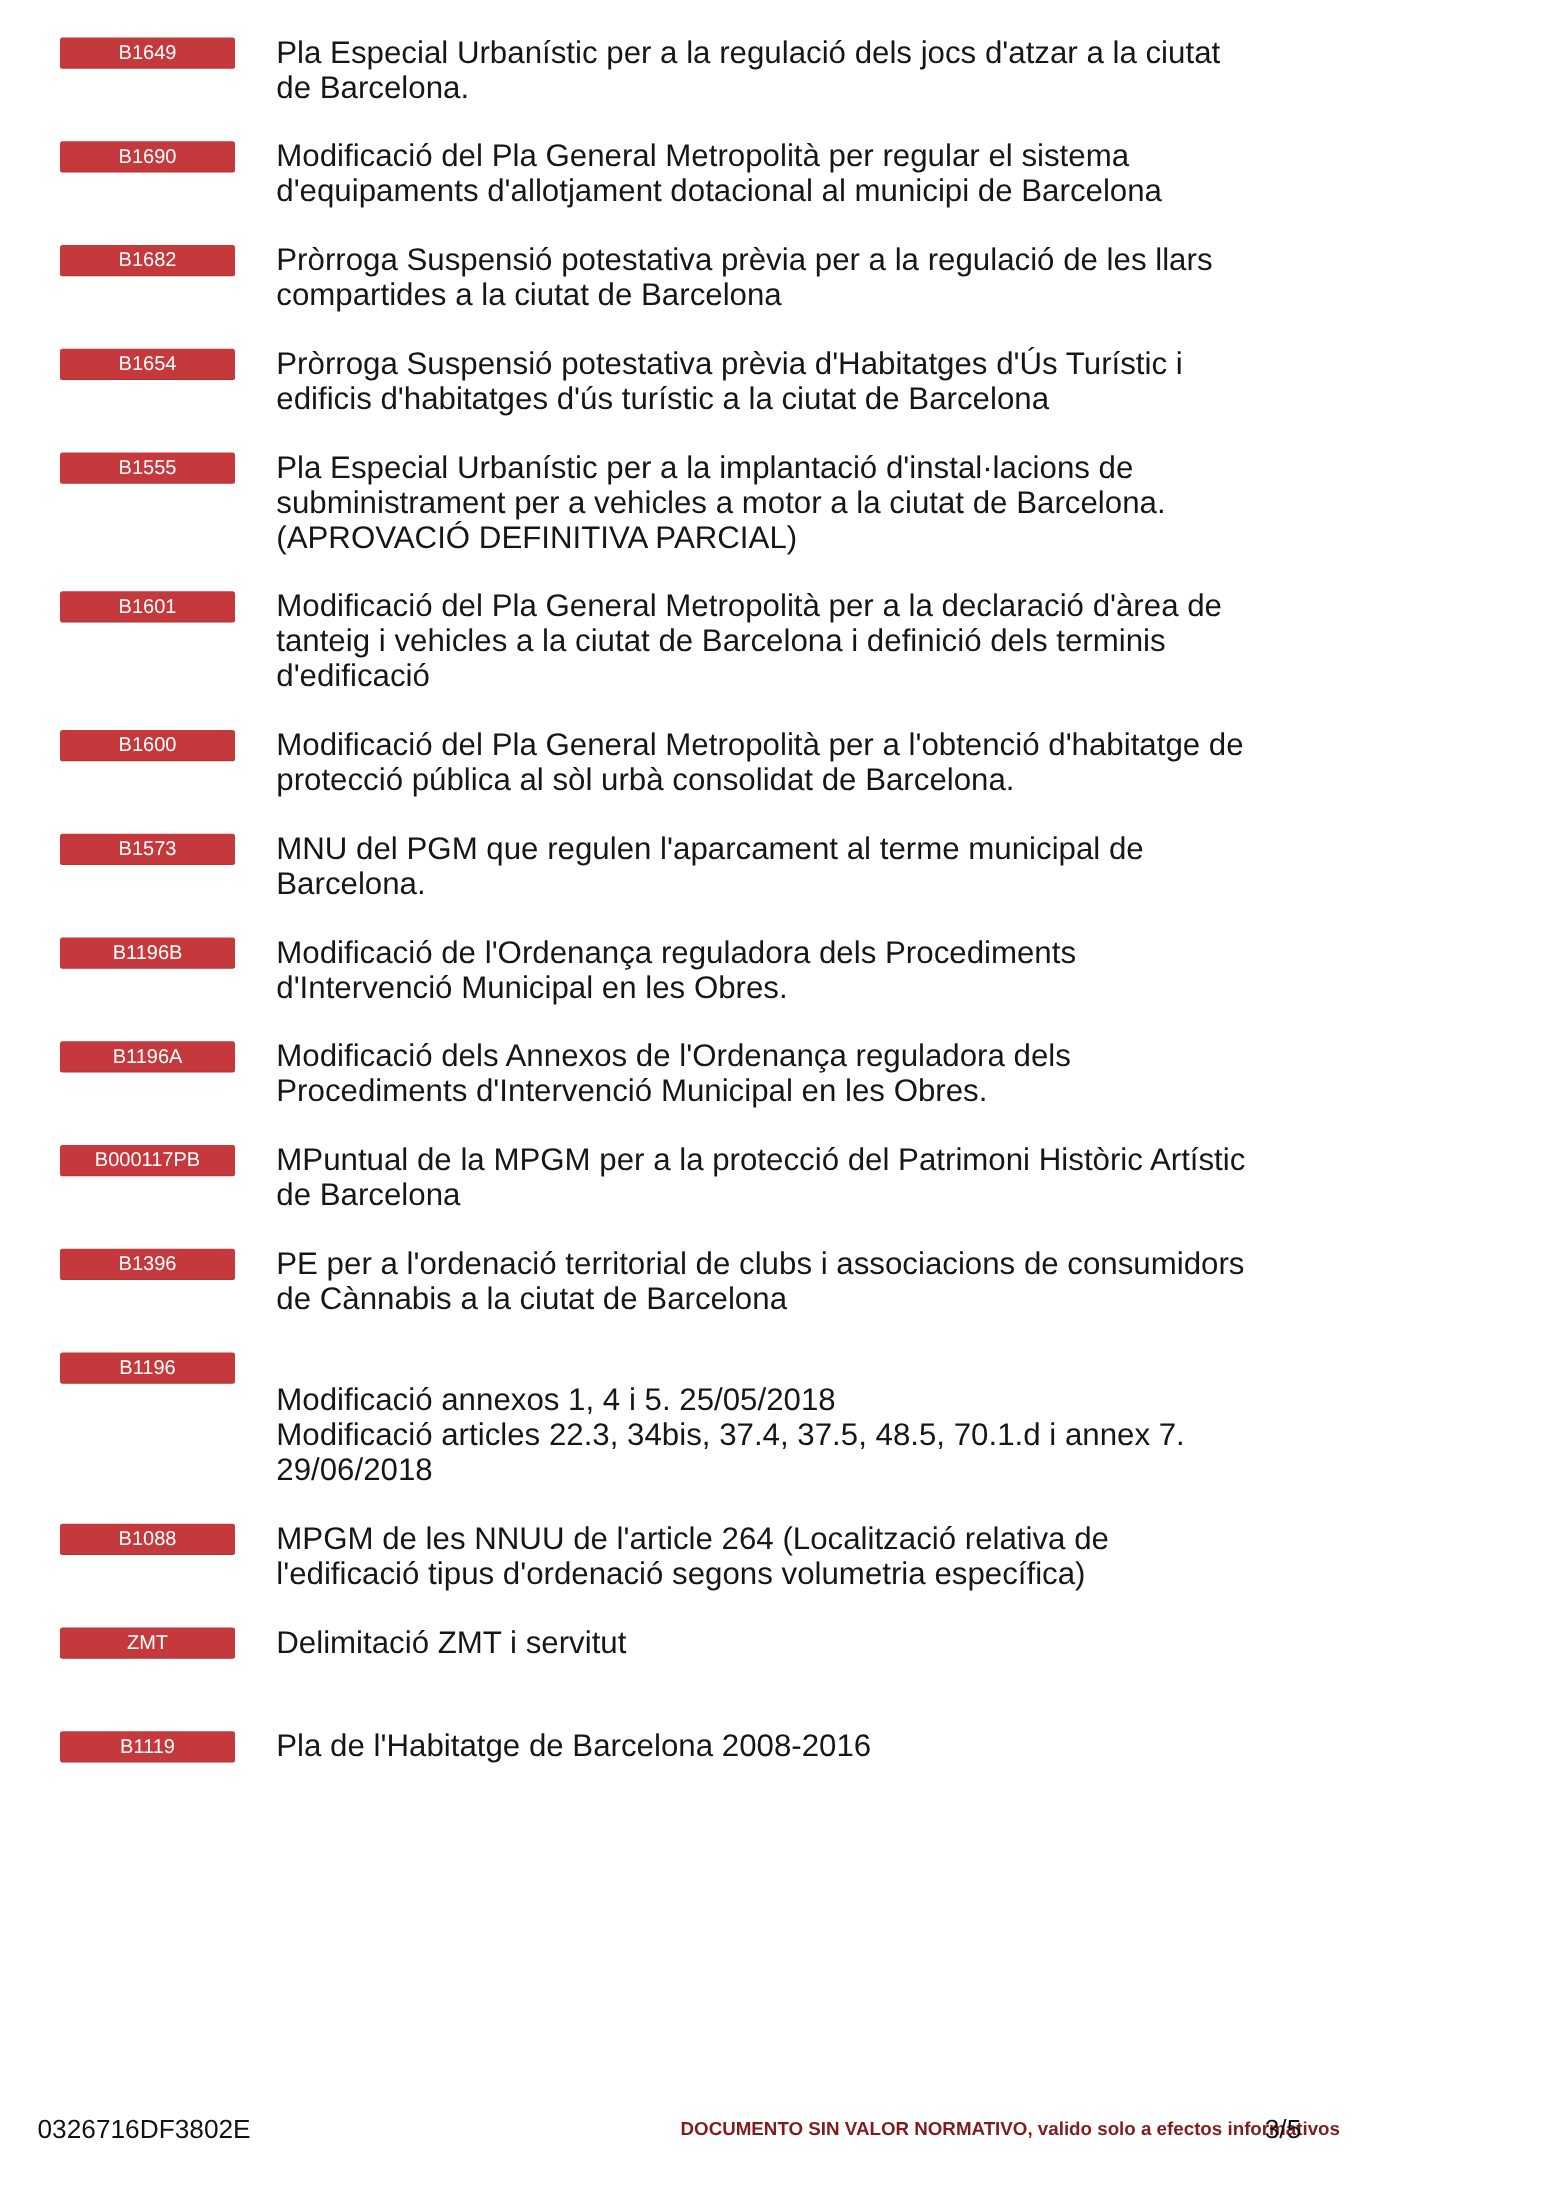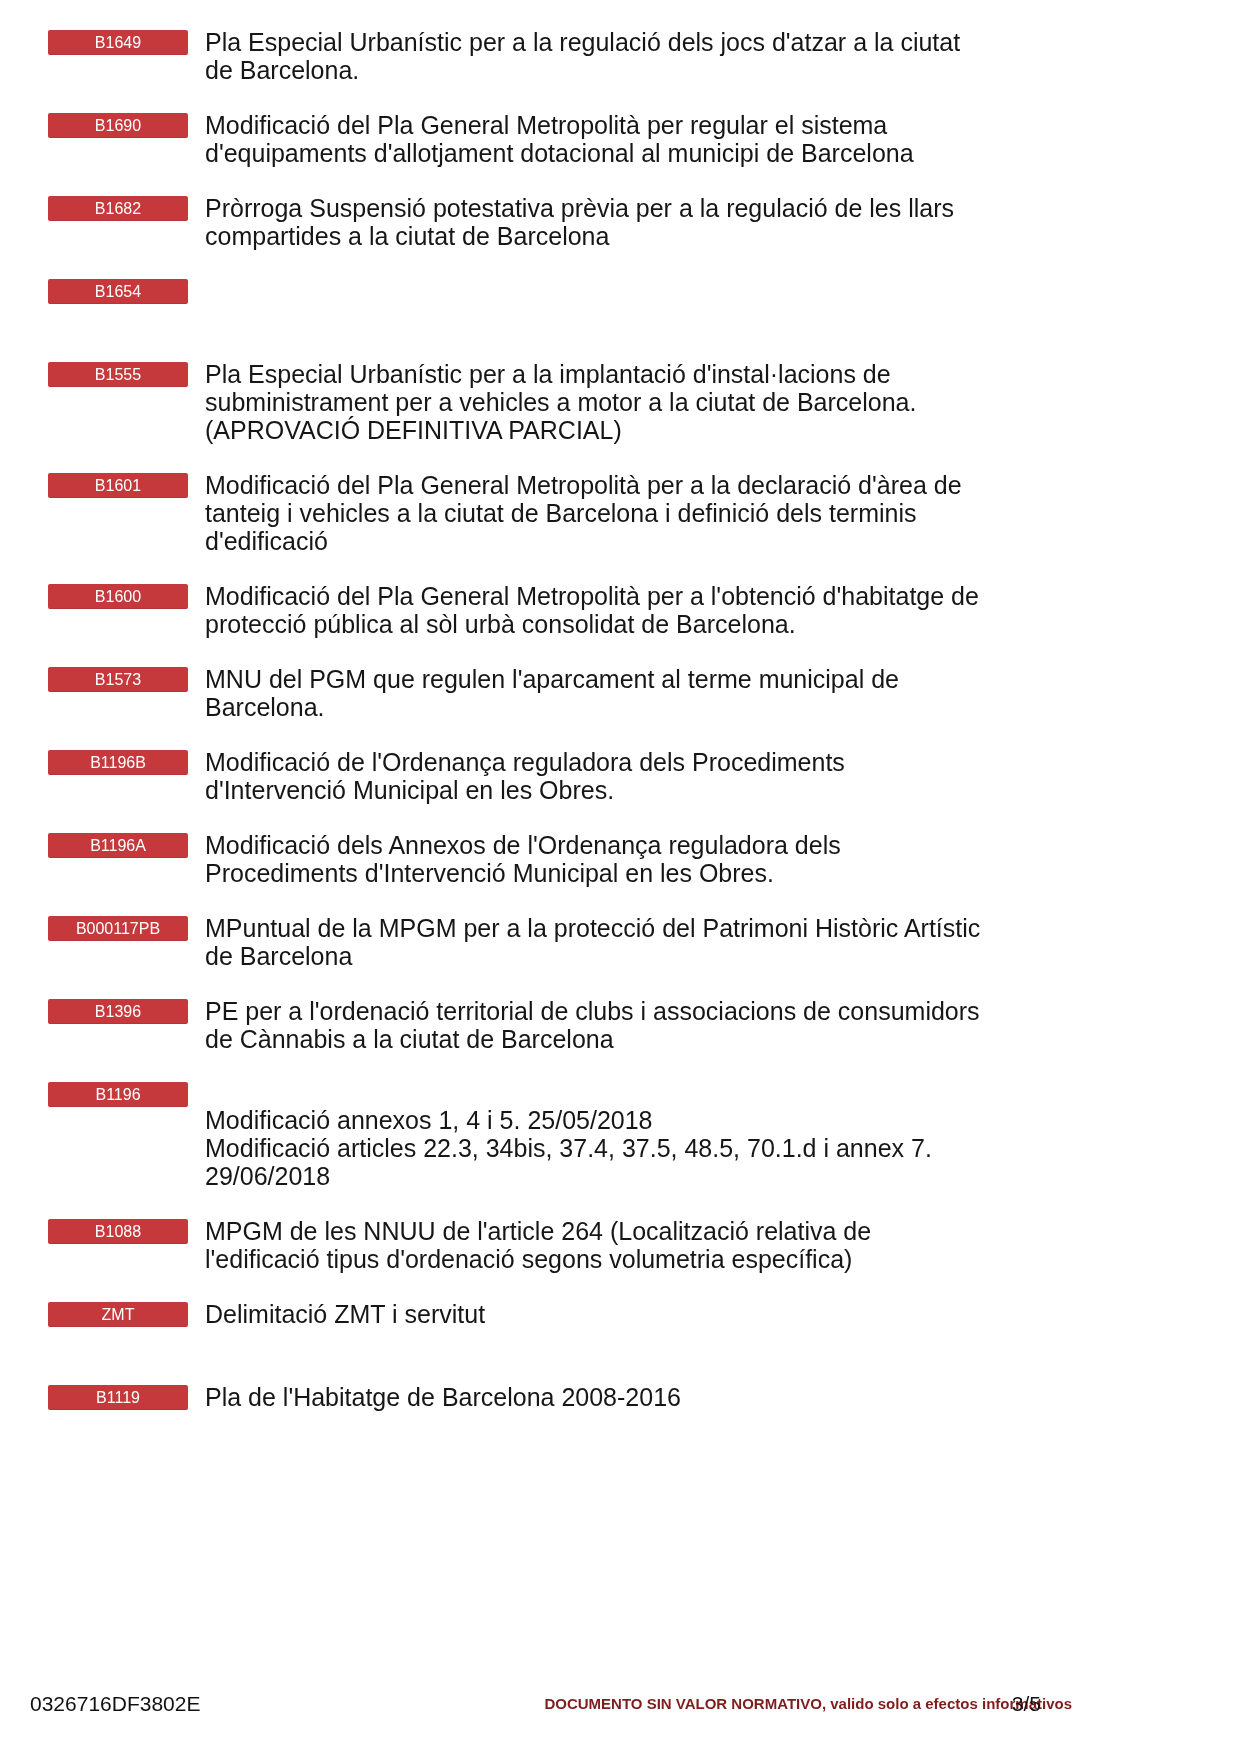--- a/index.html
+++ b/index.html
@@ -14,20 +14,21 @@
   .plan-list {
     position:absolute;
     top:28px; left:48px;
     width:1140px;
   }
   .plan-row {
     display:flex;
     align-items:flex-start;
     margin-bottom:27px;
     min-height:56px;
+    gap:16px;
   }
   .code-badge {
     flex:0 0 140px;
     height:25px;
     margin-top:2px;
     background:var(--badge_background, #C5393D);
     color:var(--badge_text, #ffffff);
     font-size:16px;
     line-height:25px;
     text-align:center;
@@ -78,20 +79,23 @@
 
   <section class="plan-row">
     <div class="code-badge">B1682</div>
     <div class="plan-description">
         <p>Pròrroga Suspensió potestativa prèvia per a la regulació de les llars compartides a la ciutat de Barcelona</p>
       </div>
   </section>
 
   <section class="plan-row">
     <div class="code-badge">B1654</div>
+    <div class="plan-description">
+        <p>Pròrroga Suspensió potestativa prèvia d'Habitatges d'Ús Turístic i edificis d'habitatges d'ús turístic a la ciutat de Barcelona</p>
+      </div>
   </section>
 
   <section class="plan-row">
     <div class="code-badge">B1555</div>
     <div class="plan-description">
         <p>Pla Especial Urbanístic per a la implantació d'instal·lacions de subministrament per a vehicles a motor a la ciutat de Barcelona. (APROVACIÓ DEFINITIVA PARCIAL)</p>
       </div>
   </section>
 
   <section class="plan-row">

